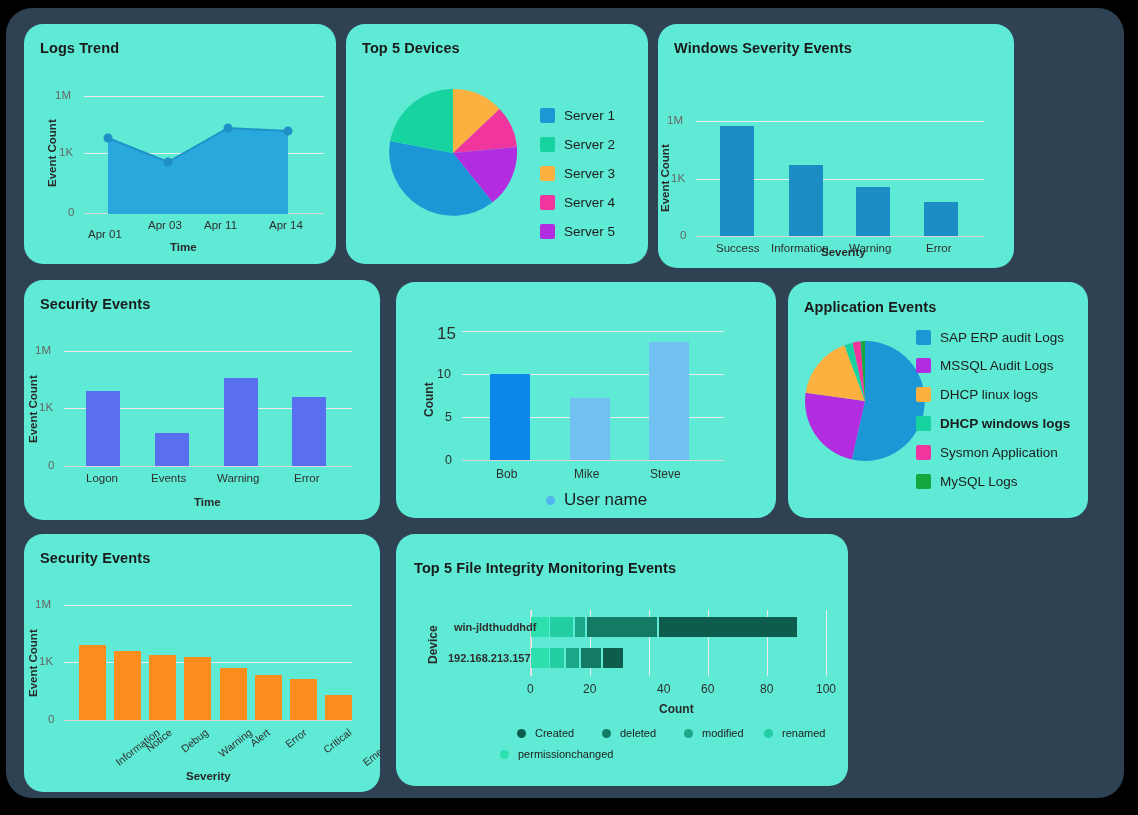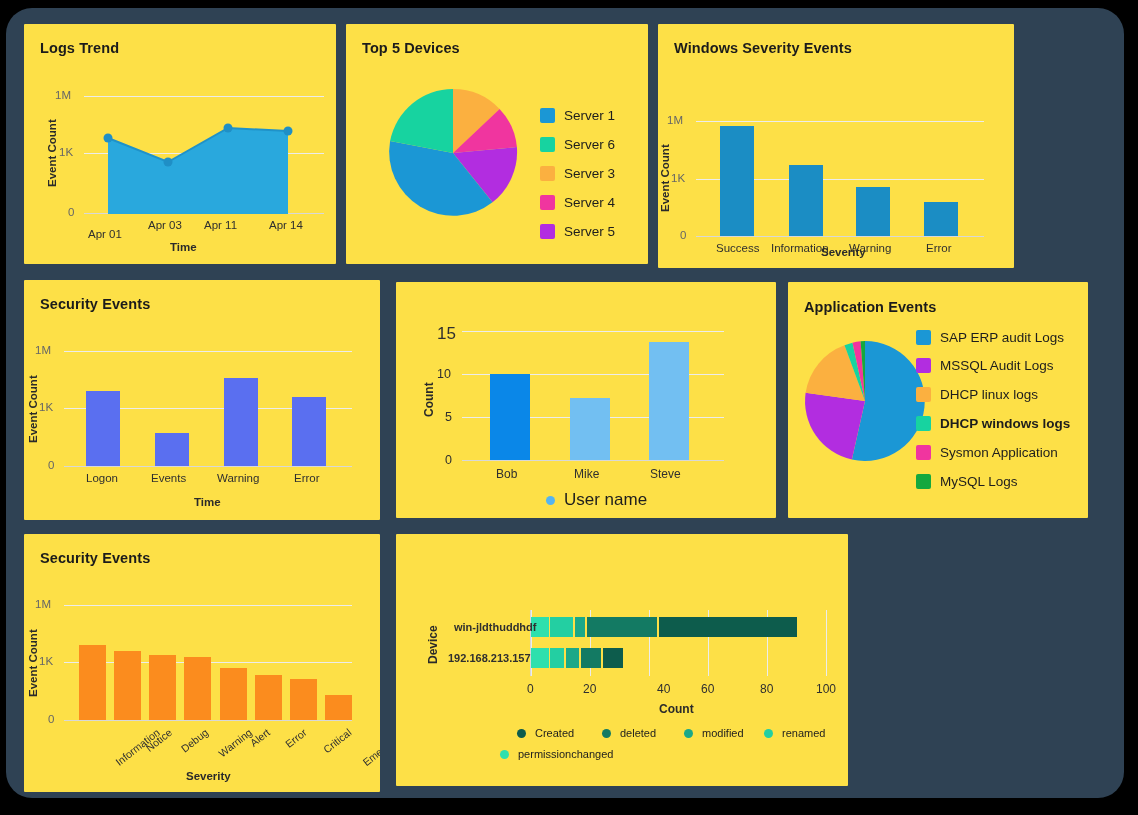--- a/index.html
+++ b/index.html
@@ -16,22 +16,22 @@
   .panel {
     position: absolute;
     left: 6px; top: 8px;
     width: 1118px; height: 790px;
     background: #2f4254;
     border-radius: 26px;
     box-shadow: 0 10px 26px rgba(0,0,0,0.45);
   }
   .card {
     position: absolute;
-    background: #fde047;
-    border-radius: 1px;
+    background: #5eead4;
+    border-radius: 19px;
     overflow: hidden;
   }
   .card-title {
     position: absolute;
     font-weight: bold;
     color: #1b1b1b;
     letter-spacing: .1px;
   }
   .axis-label {
     position: absolute;
@@ -142,21 +142,21 @@
 
       <path d="M67 67 L4.1 55.0 A64 64 0 0 1 67 3 Z" fill="#17d3a0"></path>
     </svg>
 
     <div class="legend-row" style="left:194px; top:84px;">
       <span class="legend-swatch" style="background:#1b97d5"></span>
       <span class="legend-text">Server 1</span>
     </div>
     <div class="legend-row" style="left:194px; top:113px;">
       <span class="legend-swatch" style="background:#17d3a0"></span>
-      <span class="legend-text">Server 6</span>
+      <span class="legend-text">Server 2</span>
     </div>
     <div class="legend-row" style="left:194px; top:142px;">
       <span class="legend-swatch" style="background:#fbb040"></span>
       <span class="legend-text">Server 3</span>
     </div>
     <div class="legend-row" style="left:194px; top:171px;">
       <span class="legend-swatch" style="background:#f0359f"></span>
       <span class="legend-text">Server 4</span>
     </div>
     <div class="legend-row" style="left:194px; top:200px;">
@@ -314,20 +314,21 @@
     <div class="rotlabel" style="left:219px; top:192px;">Alert</div>
     <div class="rotlabel" style="left:254px; top:192px;">Error</div>
     <div class="rotlabel" style="left:290px; top:192px;">Critical</div>
     <div class="rotlabel" style="left:325px; top:192px;">Emergency</div>
 
     <div class="axis-label" style="left:162px; top:236px;">Severity</div>
     <div class="axis-label vert" style="left:3px; top:163px;">Event Count</div>
   </div>
 
   <div class="card" style="left:396px; top:534px; width:452px; height:252px;">
+    <div class="card-title" style="left:18px; top:26px; font-size:14.5px;">Top 5 File Integrity Monitoring Events</div>
 
     <div class="vgridline" style="left:135px; top:76px; height:66px;"></div>
     <div class="vgridline" style="left:194px; top:76px; height:66px;"></div>
     <div class="vgridline" style="left:253px; top:76px; height:66px;"></div>
     <div class="vgridline" style="left:312px; top:76px; height:66px;"></div>
     <div class="vgridline" style="left:371px; top:76px; height:66px;"></div>
     <div class="vgridline" style="left:430px; top:76px; height:66px;"></div>
 
     <div class="bar" style="left:135px; top:83px; width:17.7px; height:20px; background:#2ee0ad;"></div>
     <div class="bar" style="left:154px; top:83px; width:22.6px; height:20px; background:#23cfa2;"></div>

